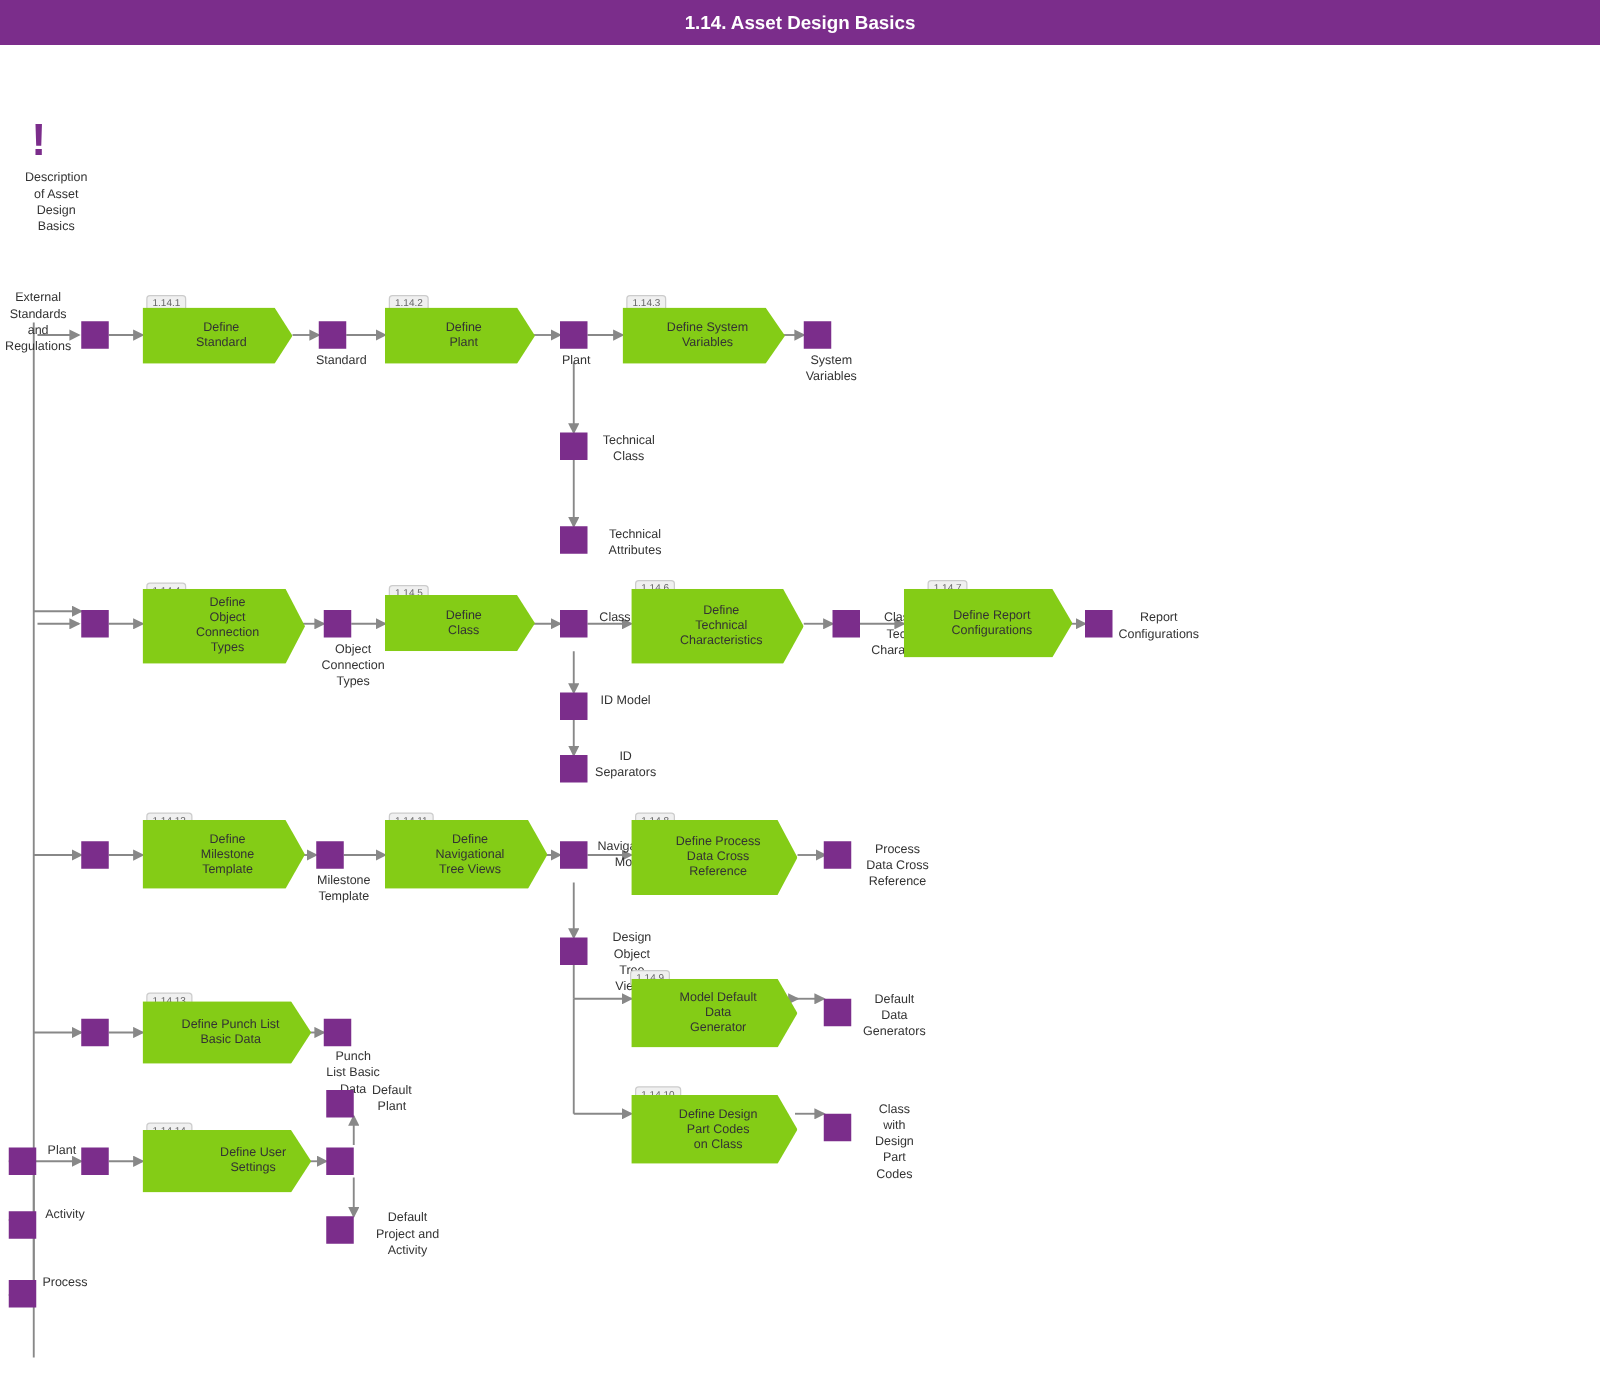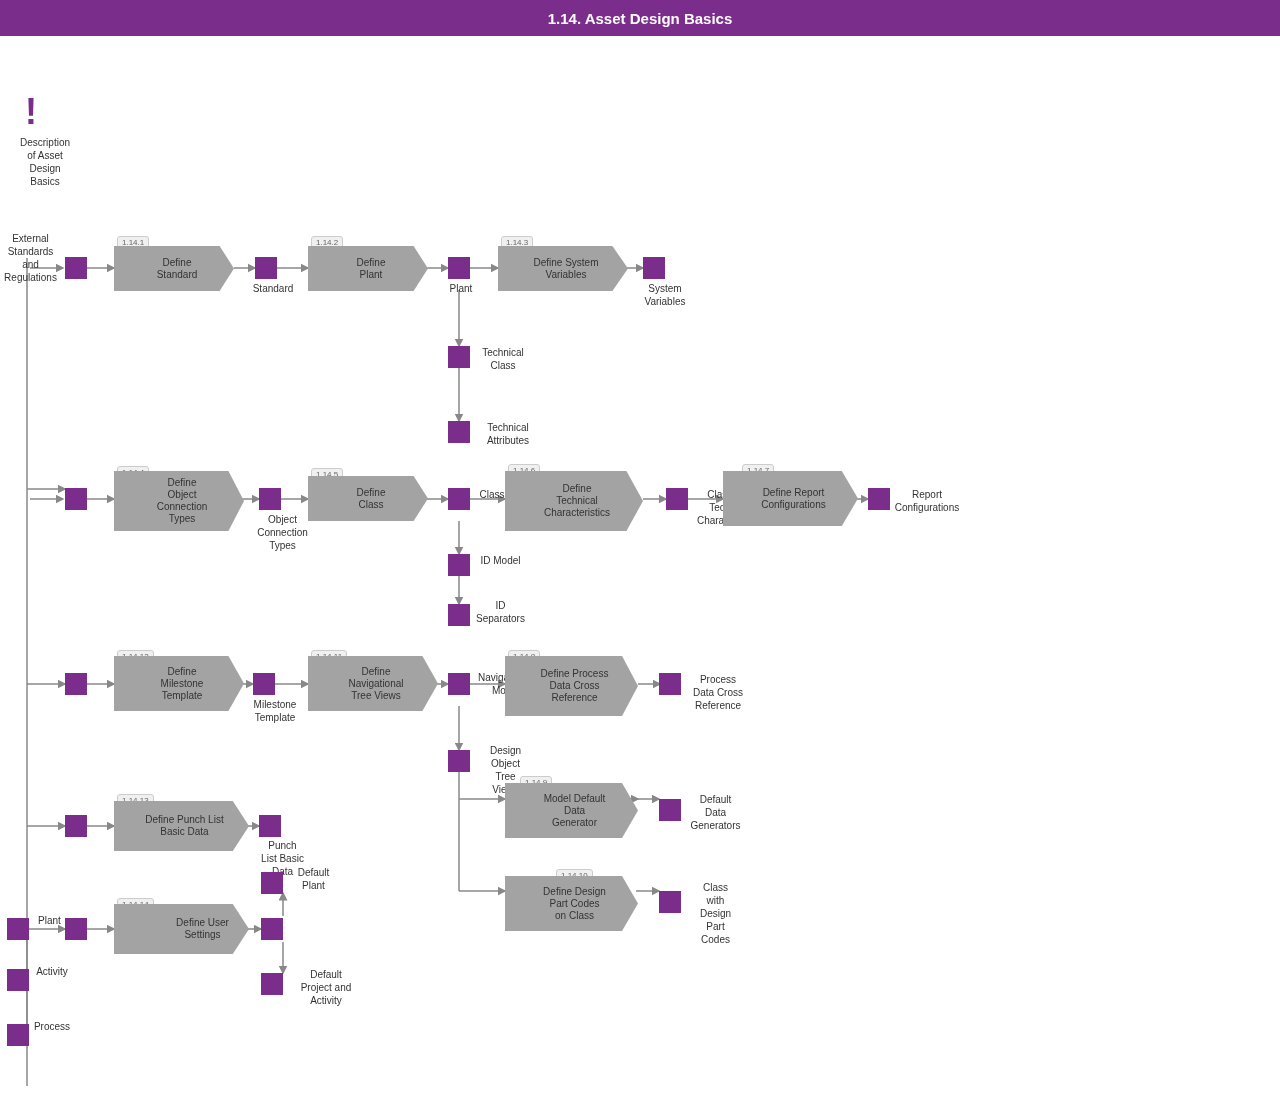--- a/index.html
+++ b/index.html
@@ -47,21 +47,21 @@
     
     .penta {
       position: absolute;
       display: flex;
       flex-direction: column;
       align-items: center;
       justify-content: center;
     }
 
     .penta-shape {
-      background: #a3a3a3;
+      background: #84cc16;
       clip-path: polygon(0% 0%, 88% 0%, 100% 50%, 88% 100%, 0% 100%);
       display: flex;
       align-items: center;
       justify-content: center;
       text-align: center;
       font-size: 10px;
       color: #333;
       line-height: 1.2;
     }
 
@@ -347,35 +347,35 @@
   <div class="side-label" style="left:683px; top:637px; width:70px; white-space:pre-line;">Process
 Data Cross
 Reference</div>
 
   <div class="sq-node" style="left:448px; top:714px;"></div>
   <div class="side-label" style="left:473px; top:708px; width:65px; white-space:pre-line;">Design
 Object
 Tree
 Views</div>
 
-  <div class="badge" style="left:520px; top:740px;">1.14.9</div>
+  <div class="badge" style="left:504px; top:740px;">1.14.9</div>
   <div class="penta" style="left:505px; top:747px; width:133px; height:55px;">
     <div class="penta-shape" style="width:133px; height:55px;">
       <span style="white-space:pre-line; font-size:10px; padding-left:6px;">Model Default
 Data
 Generator</span>
     </div>
   </div>
 
   <div class="sq-node" style="left:659px; top:763px;"></div>
   <div class="side-label" style="left:683px; top:757px; width:65px; white-space:pre-line;">Default
 Data
 Generators</div>
 
-  <div class="badge" style="left:508px; top:833px;margin-left:48px;">1.14.10</div>
+  <div class="badge" style="left:508px; top:833px;">1.14.10</div>
   <div class="penta" style="left:505px; top:840px; width:133px; height:55px;">
     <div class="penta-shape" style="width:133px; height:55px;">
       <span style="white-space:pre-line; font-size:10px; padding-left:6px;">Define Design
 Part Codes
 on Class</span>
     </div>
   </div>
 
   <div class="sq-node" style="left:659px; top:855px;"></div>
   <div class="side-label" style="left:683px; top:845px; width:65px; white-space:pre-line;">Class

